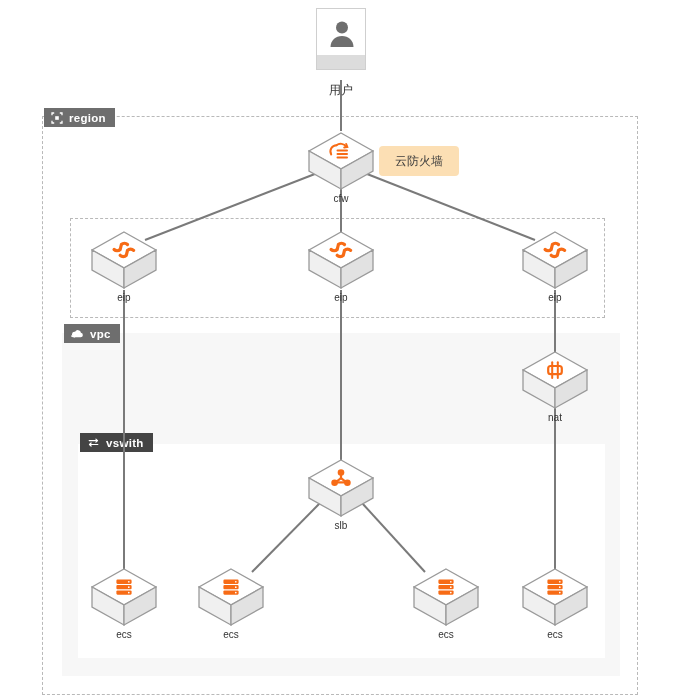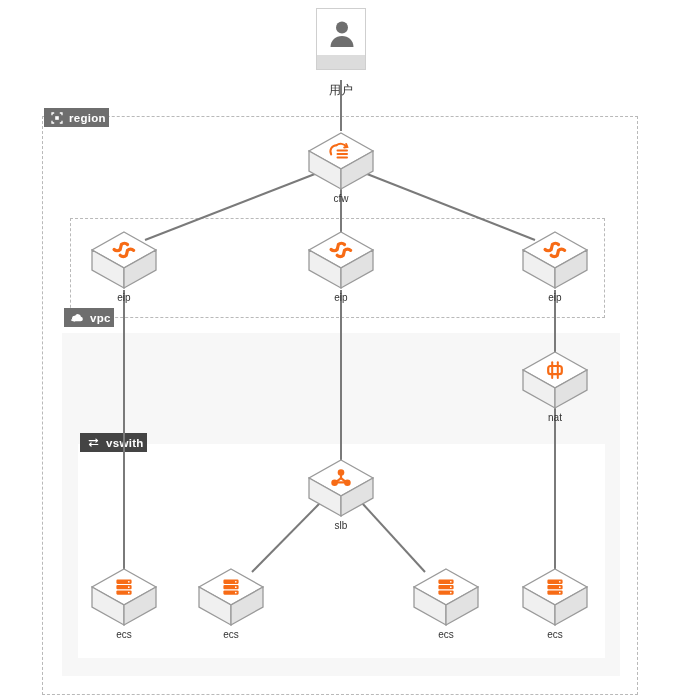--- a/index.html
+++ b/index.html
@@ -14,21 +14,21 @@
   
   .zone{position:absolute;box-sizing:border-box;}
   .zone-region{border:1px dashed #b9b9b9;background:transparent;}
   .zone-eip{border:1px dashed #b9b9b9;background:transparent;}
   .zone-vpc{background:#f7f7f7;border:none;}
   .zone-vswitch{background:#ffffff;border:none;}
 
   
   .ztag{
     position:absolute;display:flex;align-items:center;gap:6px;
-    height:19px;padding:0 3px 0 7px;
+    height:19px;padding:0 9px 0 7px;
     font-size:11.5px;font-weight:bold;letter-spacing:.3px;
     color:#ffffff;white-space:nowrap;
   }
   .ztag.gray{background:#6e6e6e;}
   .ztag.dark{background:#444444;}
   .ztag svg{display:block;}
 
   
   #edges{position:absolute;left:0;top:0;width:680px;height:700px;pointer-events:none;}
   #edges line{stroke:#7a7a7a;stroke-width:2;}
@@ -78,21 +78,21 @@
             <path d="M8.8 1H11v2.2"></path>
           <path d="M11 8.8V11H8.8"></path>
             <path d="M3.2 11H1V8.8"></path>
         </g>
         <rect x="4.2" y="4.2" width="3.6" height="3.6" fill="#ffffff"></rect>
       </svg>
     </span>
     <span>region</span>
   </div>
 
-  <div class="ztag gray" style="left:64px;top:308px;justify-content:space-between;">
+  <div class="ztag gray" style="left:64px;top:324px;justify-content:space-between;">
     <span>
       <svg width="13" height="11" viewBox="0 0 13 11">
         <path d="M3.3 9.2h6.4a2.2 2.2 0 0 0 .25-4.38 3.1 3.1 0 0 0-5.86-1.0A2.45 2.45 0 0 0 3.3 9.2z" fill="#ffffff"></path>
         <path d="M0.6 8.0c.9.6 2.0.9 3.0.9" stroke="#ffffff" stroke-width="1.2" fill="none" stroke-linecap="round"></path>
       </svg>
     </span>
     <span>vpc</span>
   </div>
 
   <div class="ztag dark" style="left:80px;top:433px;">
@@ -149,20 +149,23 @@
         <g fill="#f76b15">
           <rect x="10.5" y="10.4" width="11.5" height="2.1" rx="1"></rect>
           <rect x="10.5" y="13.9" width="11.5" height="2.1" rx="1"></rect>
           <rect x="10.5" y="17.4" width="11.5" height="2.1" rx="1"></rect>
         </g>
       </svg>
     </span>
     <div class="nlabel">cfw</div>
   </div>
 
+  <div class="badge" style="left:379px;top:146px;width:80px;height:30px;">
+    <span>云防火墙</span>
+  </div>
 
   <div class="node" style="left:124px;top:260px;">
     <svg class="cube" viewBox="0 0 68 60">
       <polygon points="34,2 66,20 34,38 2,20" fill="#ffffff" stroke="#9a9a9a" stroke-width="1.3"></polygon>
       <polygon points="2,20 34,38 34,58 2,40" fill="#f0f0f0" stroke="#9a9a9a" stroke-width="1.3"></polygon>
       <polygon points="66,20 66,40 34,58 34,38" fill="#e2e2e2" stroke="#9a9a9a" stroke-width="1.3"></polygon>
     </svg>
     <span class="glyph">
       <svg width="30" height="24" viewBox="0 0 30 24">
         <path d="M18.5 6.5a4.3 4.3 0 0 0-6.1 0l-1.2 5.0a4.3 4.3 0 0 1-6.1 0" fill="none" stroke="#f76b15" stroke-width="3.2" stroke-linecap="round"></path>

